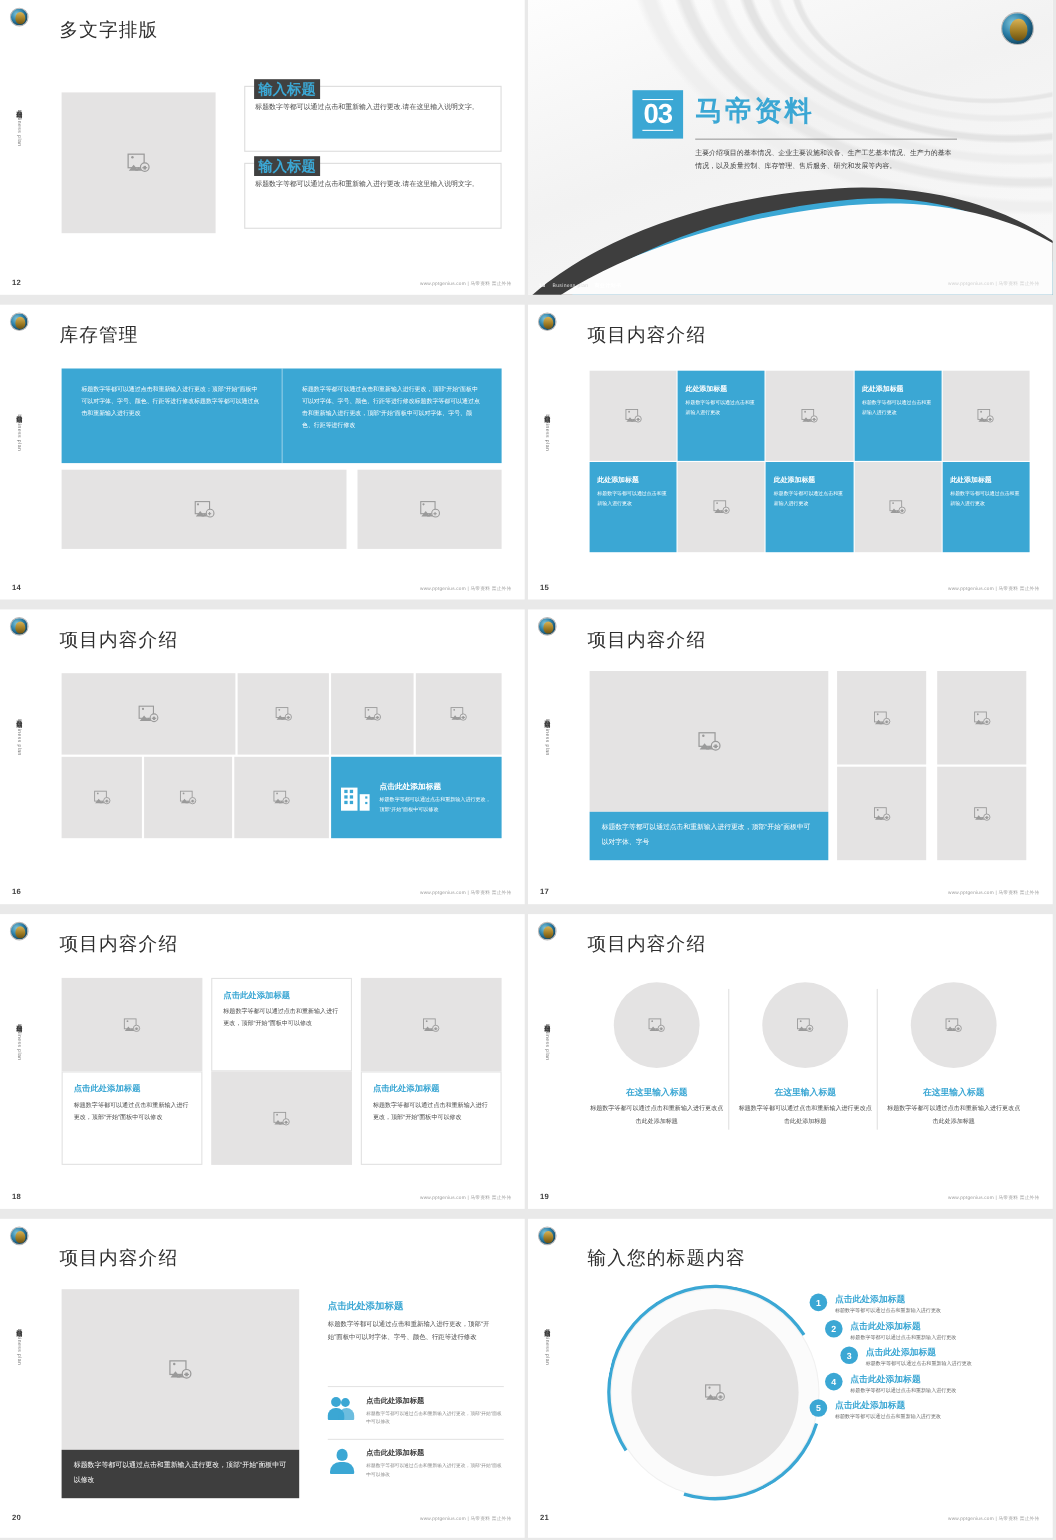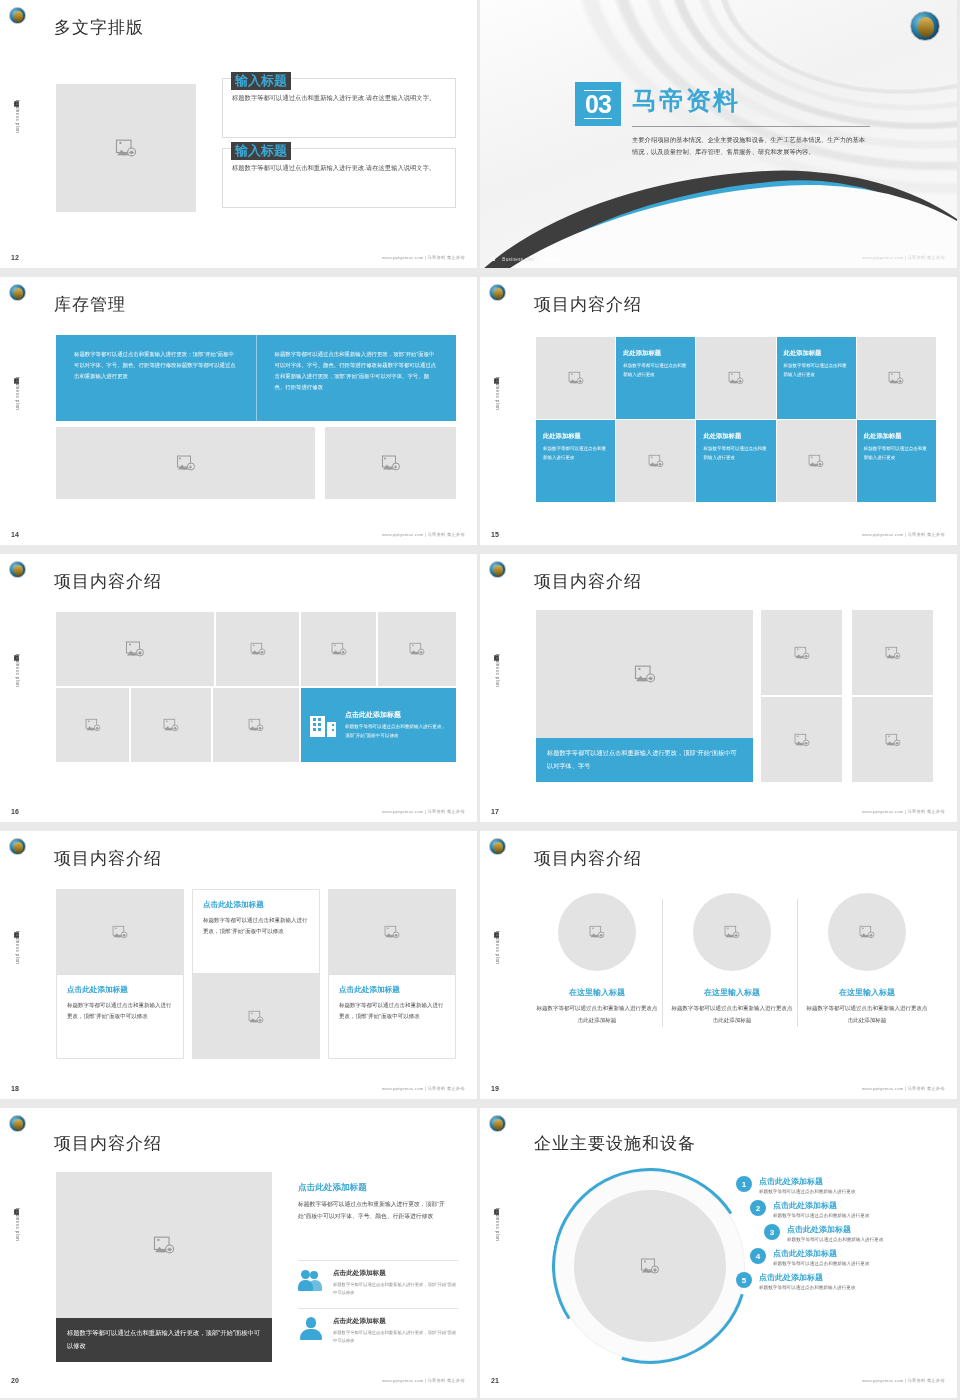--- a/index.html
+++ b/index.html
@@ -733,21 +733,21 @@
     <div class="pgnum" style="bottom:14px">20</div>
     <div class="foot" style="bottom:15px">www.pptgenius.com | 马帝资料 禁止外传</div>
   </div>
 
   <div class="slide s21 tall">
     <div class="logo"></div>
     <div class="vtext">
       <b>商业计划书</b>
       <span>business plan</span>
     </div>
-    <h1 class="title" style="top:24px">企业主要设施和设备</h1>
+    <h1 class="title" style="top:24px">输入您的标题内容</h1>
 
     <div class="ring"></div>
     <div class="arcA"></div>
     <div class="arcB"></div>
     <div class="inner">
       <span style="position:absolute;left:50%;top:50%;transform:translate(-50%,-50%)">
           <span class="imgico">
             <span class="frame"></span>
             <span class="sun"></span>
             <span class="mt"></span>

